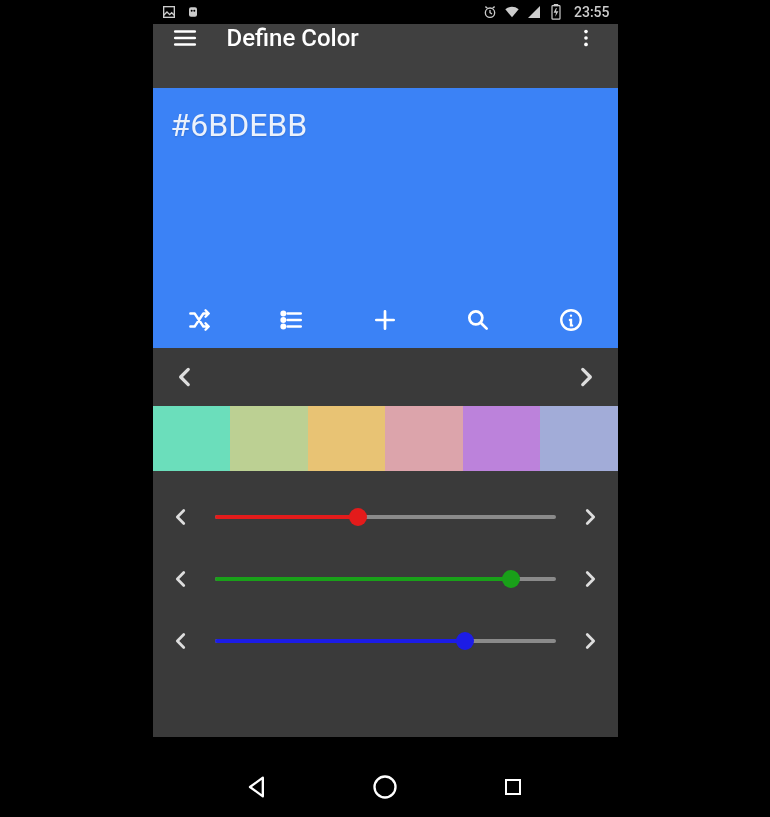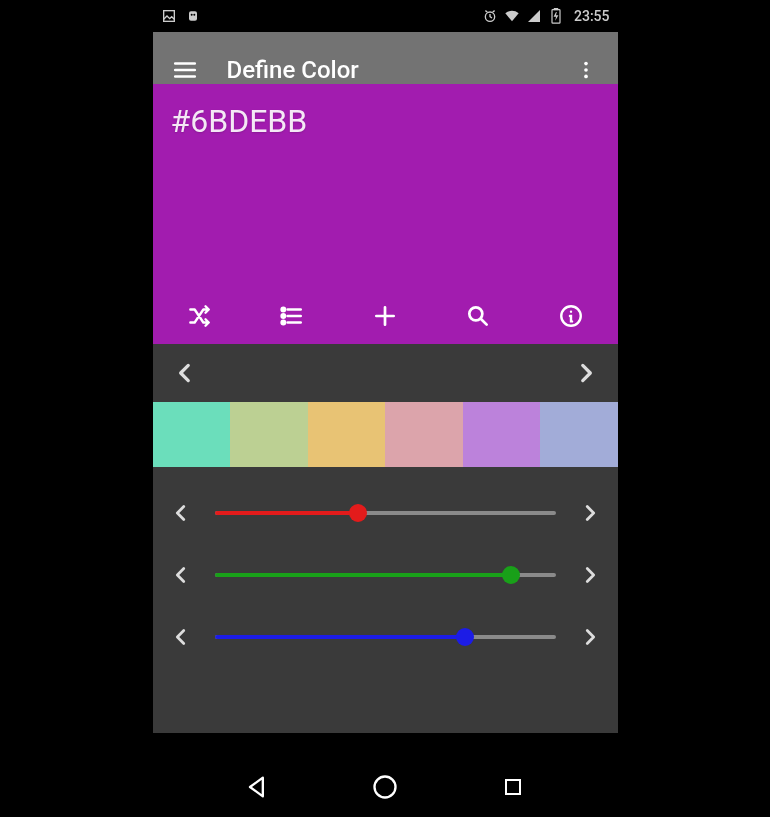--- a/index.html
+++ b/index.html
@@ -17,35 +17,35 @@
     height: 817px;
     background: #000;
     position: relative;
   }
   
   .status-bar {
     height: 24px;
     background: #000;
     display: flex;
     align-items: center;
-    padding: 16px 8px;
+    padding: 8px 8px;
     color: #ccc;
   }
   .status-left { display: flex; gap: 8px; }
   .status-right { margin-left: auto; display: flex; gap: 6px; align-items: center; }
   .status-right .time { font-size: 14px; font-weight: 500; margin-left: 4px; }
   .status-ic { width: 16px; height: 16px; display:flex; align-items:center; justify-content:center; }
   .status-ic svg { display:block; }
 
   
   .app-bar {
-    height: 52px;
-    background: #737373;
-    display: flex;
-    align-items: flex-end;
+    height: 64px;
+    background: #404040;
+    display: flex;
+    align-items: flex-start;
     padding: 0 18px;
     color: #fff;
   }
   .hamburger { width: 28px; height: 28px; margin-right: 28px; display:flex; align-items:center; justify-content:center; cursor:pointer; }
   .app-title { font-size: 24px; font-weight: 500; flex: 1; color:#fff; }
   .overflow { width: 28px; height:28px; display:flex; align-items:center; justify-content:center; cursor:pointer; }
 
   
   .color-preview {
     position: relative;
@@ -210,21 +210,21 @@
     <div class="app-title">Define Color</div>
     <div class="overflow">
       <svg width="22" height="22" viewBox="0 0 24 24" fill="#fff">
           <circle cx="12" cy="5" r="2"></circle>
           <circle cx="12" cy="12" r="2"></circle>
           <circle cx="12" cy="19" r="2"></circle>
         </svg>
     </div>
   </div>
 
-  <div class="color-preview" id="color-preview-block" style="background: #a21caf;">
+  <div class="color-preview" id="color-preview-block" style="background: #3b82f6;">
     <div class="hex-label">#6BDEBB</div>
     <div class="preview-actions">
       <div class="act">
         <svg width="26" height="26" viewBox="0 0 24 24" fill="none" stroke="#fff" stroke-width="2.2" stroke-linecap="round" stroke-linejoin="round">
             <path d="M4 6h4l8 12h4M4 18h4l8-12h4M18 3l3 3-3 3M18 15l3 3-3 3"></path>
           </svg>
       </div>
       <div class="act">
         <svg width="26" height="26" viewBox="0 0 24 24" fill="none" stroke="#fff" stroke-width="2.5" stroke-linecap="round">
             <path d="M8 6h12M8 12h12M8 18h12"></path>

